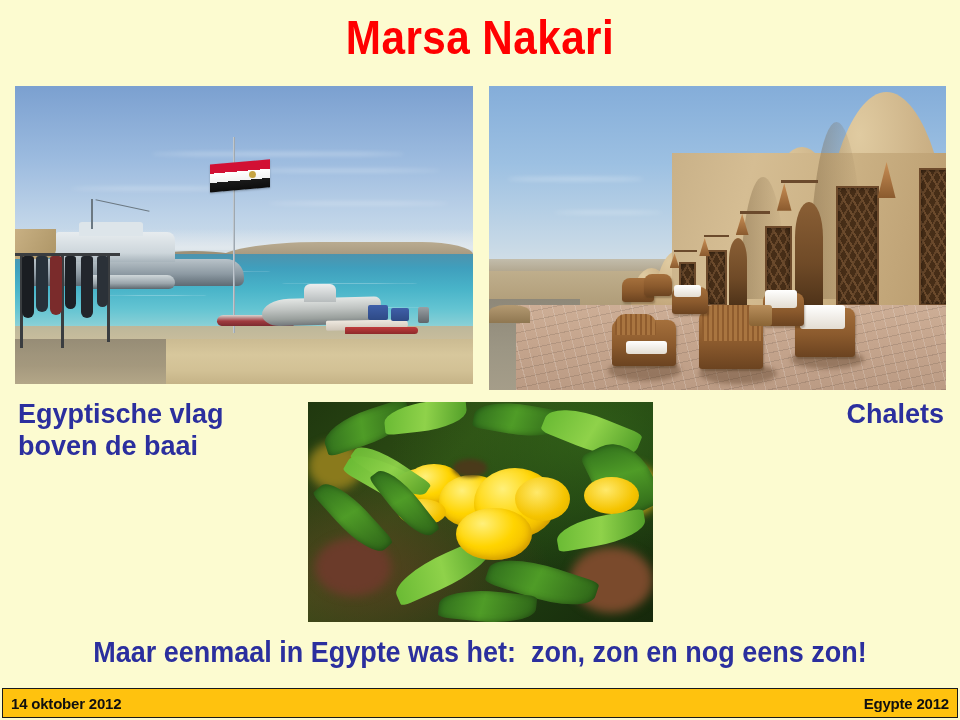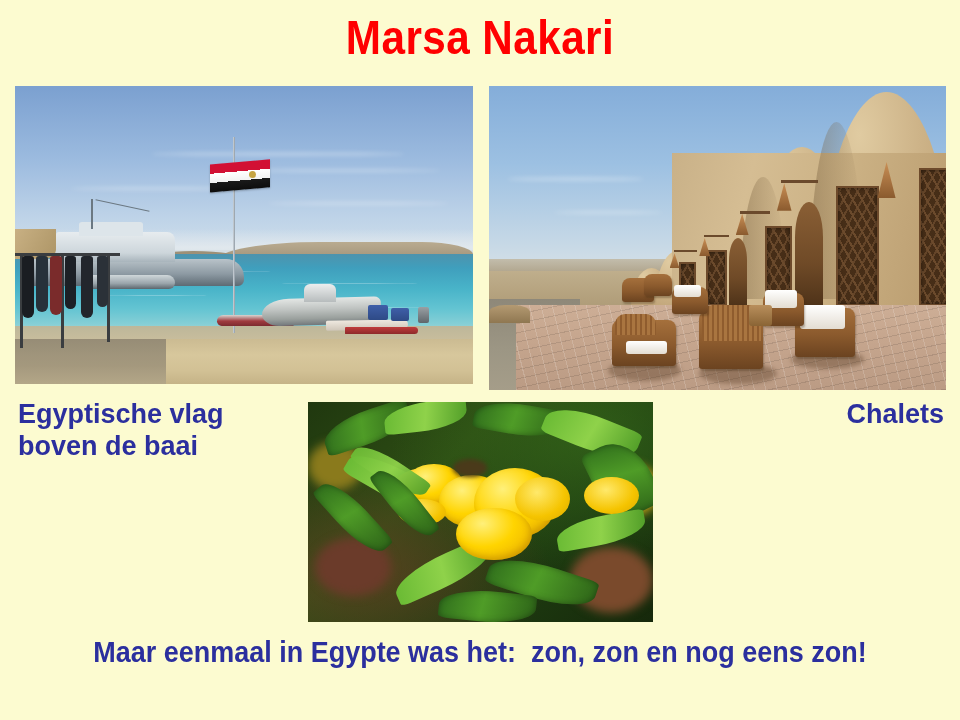--- a/index.html
+++ b/index.html
@@ -503,14 +503,18 @@
     <div class="layer" style="left:42%;top:26%;width:10%;height:8%;background:#4a3a1a;border-radius:50%;filter:blur(2px);"></div>
     <div class="layer leaf-light" style="left:12%;top:26%;width:24%;height:11%;transform:rotate(34deg);opacity:0.95;"></div>
     <div class="layer leaf" style="left:16%;top:40%;width:24%;height:12%;transform:rotate(52deg);"></div>
   </div>
 
   <div class="caption" id="cap-right">Chalets</div>
   <div class="caption" id="cap-left">Egyptische vlag
 boven de baai</div>
   <div id="bottom-line">Maar eenmaal in Egypte was het:  zon, zon en nog eens zon!</div>
 
+  <div id="footer">
+    <span class="footer-text">14 oktober 2012</span>
+    <span class="footer-text">Egypte 2012</span>
+  </div>
 
 </div>
 
 </body></html>

